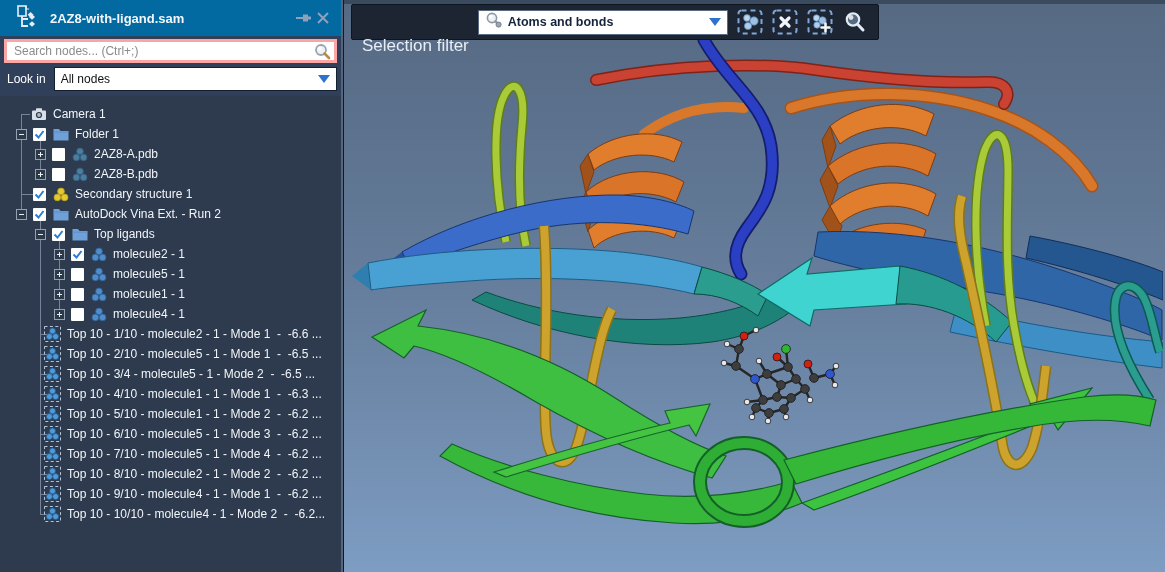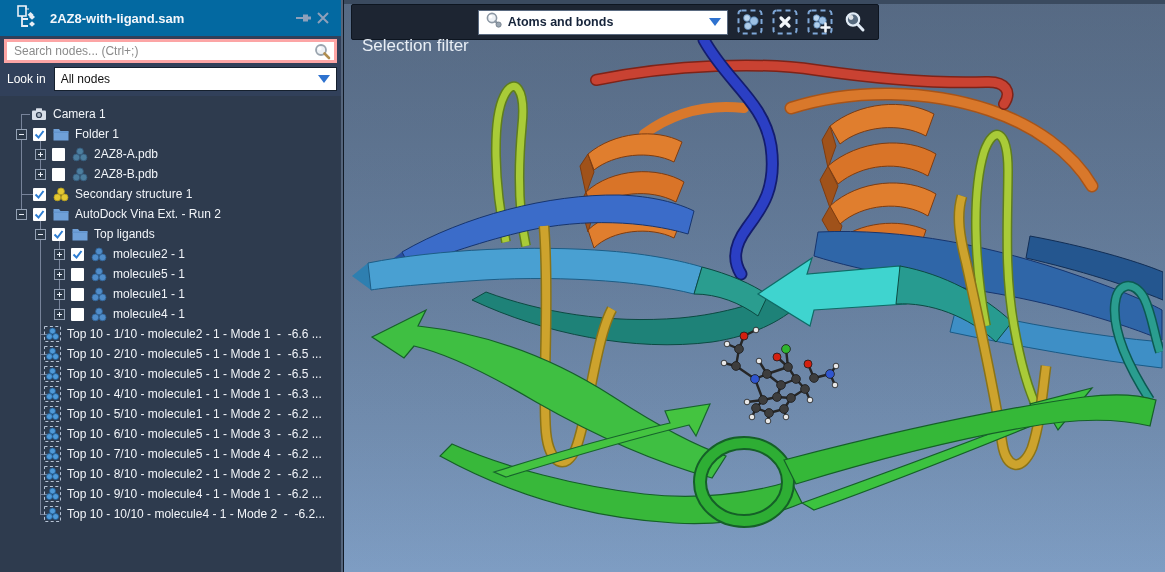--- a/index.html
+++ b/index.html
@@ -308,21 +308,21 @@
         <span class="tico">
             <svg width="17" height="16" viewBox="0 0 17 16">
               <rect x="0.5" y="0.5" width="16" height="15" fill="none" stroke="#b7c4d6" stroke-width="1" stroke-dasharray="3 2.4"></rect>
               <g fill="#4f9ad8" stroke="#1f5d96" stroke-width="0.8">
                 <circle cx="8.5" cy="5" r="3"></circle>
                 <circle cx="5.4" cy="10.6" r="3"></circle>
                 <circle cx="11.6" cy="10.6" r="3"></circle>
               </g>
             </svg>
           </span>
-        <span class="tlabel">Top 10 - 3/10 - molecule5 - 1 - Mode 2  -  -6.5 ...</span>
+        <span class="tlabel">Top 10 - 3/4 - molecule5 - 1 - Mode 2  -  -6.5 ...</span>
       </div>
       <div class="trow ind2b">
         <span class="stub" style="left:40px;width:12px;"></span>
         <span class="tico">
             <svg width="17" height="16" viewBox="0 0 17 16">
               <rect x="0.5" y="0.5" width="16" height="15" fill="none" stroke="#b7c4d6" stroke-width="1" stroke-dasharray="3 2.4"></rect>
               <g fill="#4f9ad8" stroke="#1f5d96" stroke-width="0.8">
                 <circle cx="8.5" cy="5" r="3"></circle>
                 <circle cx="5.4" cy="10.6" r="3"></circle>
                 <circle cx="11.6" cy="10.6" r="3"></circle>

